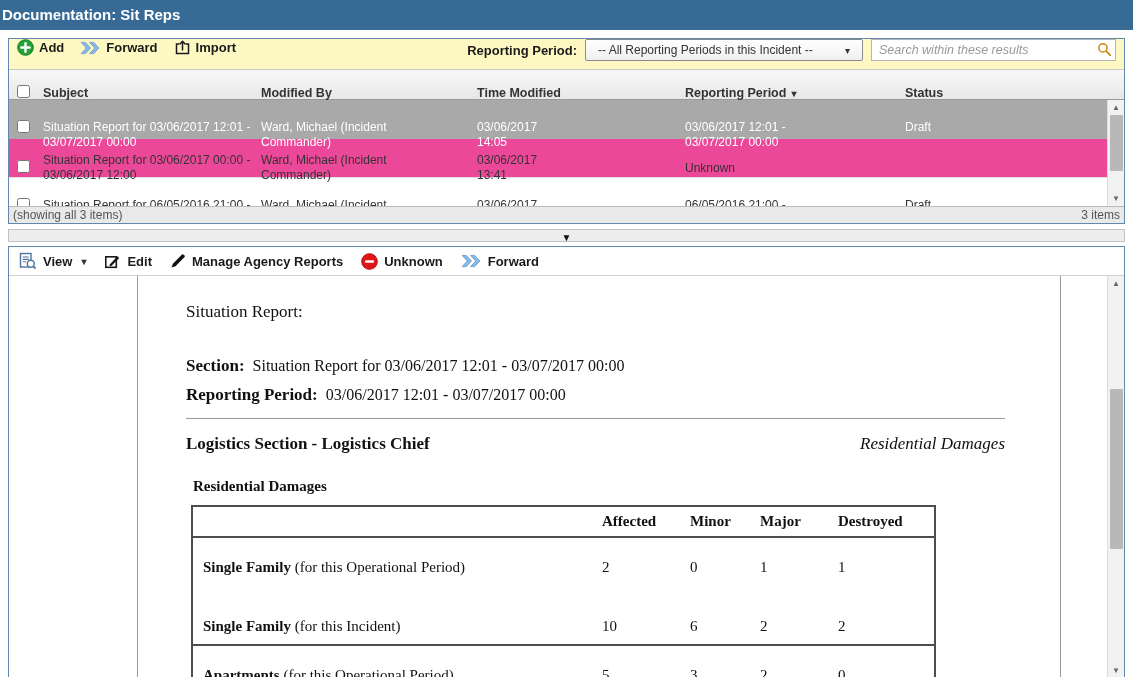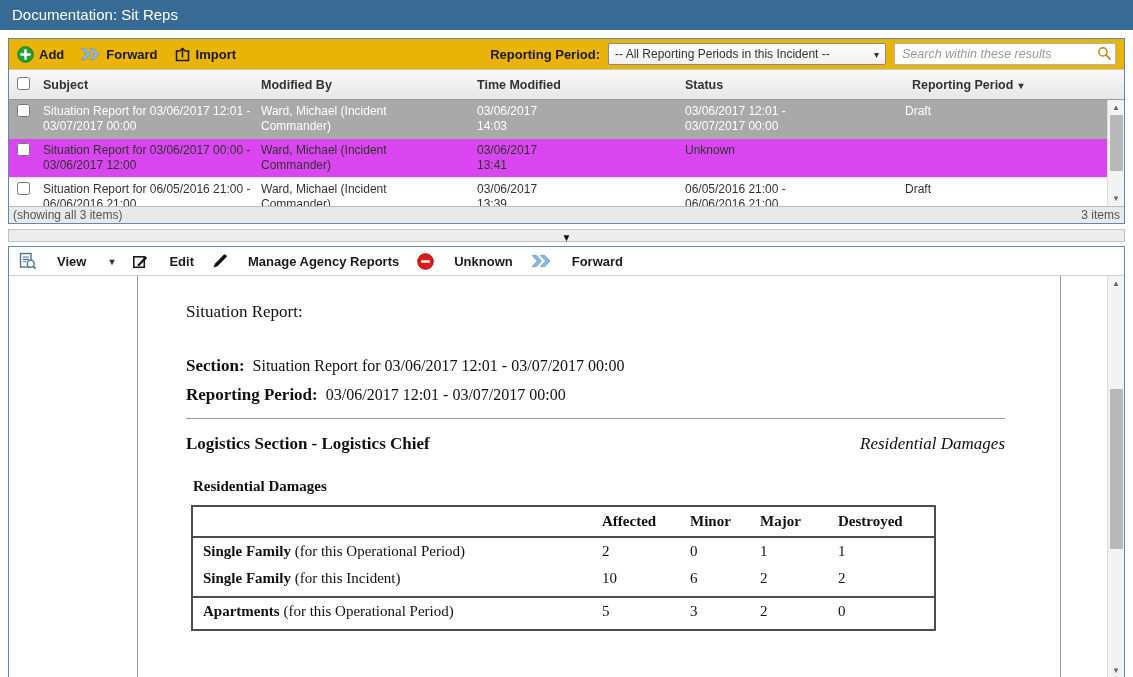--- a/index.html
+++ b/index.html
@@ -1,56 +1,56 @@
 <!DOCTYPE html>
 <html><head>
 <meta charset="utf-8">
 <style>
   * { margin:0; padding:0; box-sizing:border-box; }
   html,body { width:1133px; height:677px; background:#fff; font-family:"Liberation Sans", sans-serif; overflow:hidden; }
 
   
-  .titlebar { height:30px; background:#376a94; color:#fff; font-size:15px; line-height:30px; padding-left:12px; }
+  .titlebar { height:30px; background:#376a94; color:#fff; font-size:15px; line-height:30px; padding-left:2px;font-weight:bold; }
 
   
   .panel { margin:0 8px; border:1px solid #6288ad; background:#fff; }
   .list-panel { margin-top:8px; }
 
   
-  .toolbar { height:30px; display:flex; align-items:center; background:#eab308; padding:0 8px; }
+  .toolbar { height:30px; display:flex; align-items:flex-start; background:#fef9c3; padding:0 8px; }
   .tb-left { display:flex; align-items:center; gap:16px; }
   .tb-btn { display:flex; align-items:center; gap:5px; background:none; border:none; font-family:"Liberation Sans",sans-serif;
             font-size:13px; font-weight:bold; color:#1a1a1a; cursor:pointer; }
   .tb-right { margin-left:auto; display:flex; align-items:center; gap:8px; }
   .rp-label { font-size:13px; font-weight:bold; color:#1a1a1a; }
   .dropdown { width:278px; height:22px; border:1px solid #8a8a8a; border-radius:2px; background:linear-gradient(#fff,#f0f0f0);
-              display:flex; align-items:center; font-size:12px; color:#333; padding:0 6px; cursor:pointer; }
+              display:flex; align-items:center; font-size:12px; color:#333; padding:0 12px; cursor:pointer; }
   .dropdown .dd-text { flex:1; white-space:nowrap; overflow:hidden; }
   .dropdown .caret { font-size:10px; color:#333; }
-  .searchbox { position:relative; width:222px; height:22px; }
+  .searchbox { position:relative; width:245px; height:22px; }
   .searchbox input { width:100%; height:100%; border:1px solid #b5b5b5; padding:0 24px 0 7px; font-size:12.5px;
                      font-style:italic; color:#555; font-family:"Liberation Sans",sans-serif; }
   .searchbox input::placeholder { color:#999; font-style:italic; }
   .searchbox .mag { position:absolute; right:4px; top:3px; }
 
   
   .grid-header { display:flex; height:31px; align-items:center; background:linear-gradient(#f8f8f8,#e7e7e7);
                  border-top:1px solid #c8c8c8; border-bottom:1px solid #9a9a9a; font-size:12.5px; font-weight:bold; color:#333; }
-  .col { padding-left:8px; }
+  .col { padding-left:8px;margin-top:16px; }
   .c-check { width:26px; } .c-subject { width:218px; } .c-modby { width:216px; }
   .c-time { width:208px; } .c-period { width:220px; } .c-status { flex:1; }
   .sort { font-size:10px; margin-left:5px; color:#333; }
   input[type=checkbox] { width:13px; height:13px; accent-color:#888; }
 
   .grid-body { display:flex; height:106px; overflow:hidden; }
   .rows { flex:1; }
   .grid-row { display:flex; height:39px; font-size:12px; color:#333; line-height:15px; border-bottom:1px solid #e0e0e0;
               padding-top:4px; cursor:pointer; }
   .grid-row .col { padding-left:8px; }
-  .row-alt { background:#d946ef; }
+  .row-alt { background:#ec4899;align-items:center; }
   .row-selected { background:#a9a9a9; color:#fff; border-bottom:1px solid #a9a9a9; }
   .w-sub { display:inline-block; max-width:210px; }
   .w-mod { display:inline-block; max-width:175px; }
   .w-time { display:inline-block; max-width:80px; }
   .w-per { display:inline-block; max-width:128px; }
 
   
   .vscroll { width:17px; background:#f2f2f2; border-left:1px solid #dcdcdc; display:flex; flex-direction:column; align-items:center; }
   .sb-btn { height:15px; width:100%; text-align:center; font-size:8px; color:#666; line-height:15px; background:#f2f2f2; }
   .sb-btn.bottom { margin-top:auto; }
@@ -62,39 +62,39 @@
                  font-size:12px; color:#555; padding:0 4px; line-height:16px; }
 
   
   .splitter { margin:5px 8px 4px 8px; height:13px; background:#ededed; border:1px solid #c2c2c2; text-align:center;
               line-height:11px; cursor:row-resize; }
   .splitter .tri { font-size:10px; color:#111; }
 
   
   .detail-panel { height:433px; display:flex; flex-direction:column; }
   .detail-toolbar { height:29px; border-bottom:1px solid #d0d0d0; display:flex; align-items:center; gap:18px; padding:0 10px; }
-  .detail-toolbar .tb-btn { gap:20px; }
+  .detail-toolbar .tb-btn { gap:6px; }
   .view-caret { font-size:10px; color:#333; margin-left:3px; }
 
   .preview { position:relative; flex:1; overflow:hidden; background:#fff; display:flex; }
   .page { margin-left:128px; width:924px; border-left:1px solid #999; border-right:1px solid #999; min-height:100%;
           padding:26px 55px 0 48px; font-family:"Liberation Serif", serif; color:#111; }
   .pv-scroll { position:absolute; right:0; top:0; bottom:0; width:17px; }
 
   .rep-head { font-size:17px; margin-bottom:34px; }
   .rep-line { font-size:16px; margin-bottom:9px; }
   .rep-line b { font-size:17px; margin-right:8px; }
   .rep-hr { border:none; border-top:1px solid #999; margin:13px 0 15px 0; }
   .sec-row { display:flex; justify-content:space-between; align-items:baseline; margin-bottom:24px; }
   .sec-title { font-size:17px; font-weight:bold; }
   .sec-tag { font-size:17px; font-style:italic; }
   .rd-title { font-size:15px; font-weight:bold; margin:0 0 10px 7px; }
 
   table.dmg { border-collapse:collapse; width:745px; margin-left:5px; font-size:15px; }
-  table.dmg th, table.dmg td { text-align:left; font-weight:normal; padding:5px 0; }
+  table.dmg th, table.dmg td { text-align:left; font-weight:normal; padding:21px 0; }
   table.dmg th { font-weight:bold; padding:6px 0; }
   table.dmg { border:2px solid #4d4d4d; }
   table.dmg thead { border-bottom:2px solid #4d4d4d; }
   table.dmg tbody + tbody { border-top:2px solid #4d4d4d; }
   table.dmg .lbl { padding-left:10px; }
   table.dmg tbody tr:last-child td { padding-bottom:9px; }
   .icon { display:inline-flex; align-items:center; }
 </style>
 </head>
 <body>
@@ -152,31 +152,31 @@
         </span>
       </div>
     </div>
   </div>
 
   <div class="grid-header">
     <div class="col c-check"><input type="checkbox" style=""></div>
     <div class="col c-subject"><span>Subject</span></div>
     <div class="col c-modby"><span>Modified By</span></div>
     <div class="col c-time"><span>Time Modified</span></div>
+    <div class="col c-period"><span>Reporting Period</span><span class="sort">▾</span></div>
     <div class="col c-status"><span>Status</span></div>
-    <div class="col c-period"><span>Reporting Period</span><span class="sort">▾</span></div>
   </div>
 
   <div class="grid-body">
     <div class="rows">
       <div class="grid-row row-selected">
         <div class="col c-check"><input type="checkbox" style=""></div>
         <div class="col c-subject"><span class="w-sub">Situation Report for 03/06/2017 12:01 - 03/07/2017 00:00</span></div>
         <div class="col c-modby"><span class="w-mod">Ward, Michael (Incident Commander)</span></div>
-        <div class="col c-time"><span class="w-time">03/06/2017 14:03</span></div>
+        <div class="col c-time"><span class="w-time">03/06/2017 14:05</span></div>
         <div class="col c-period"><span class="w-per">03/06/2017 12:01 - 03/07/2017 00:00</span></div>
         <div class="col c-status"><span>Draft</span></div>
       </div>
       <div class="grid-row row-alt">
         <div class="col c-check"><input type="checkbox" style=""></div>
         <div class="col c-subject"><span class="w-sub">Situation Report for 03/06/2017 00:00 - 03/06/2017 12:00</span></div>
         <div class="col c-modby"><span class="w-mod">Ward, Michael (Incident Commander)</span></div>
         <div class="col c-time"><span class="w-time">03/06/2017 13:41</span></div>
         <div class="col c-status"><span>Unknown</span></div>
       </div>

